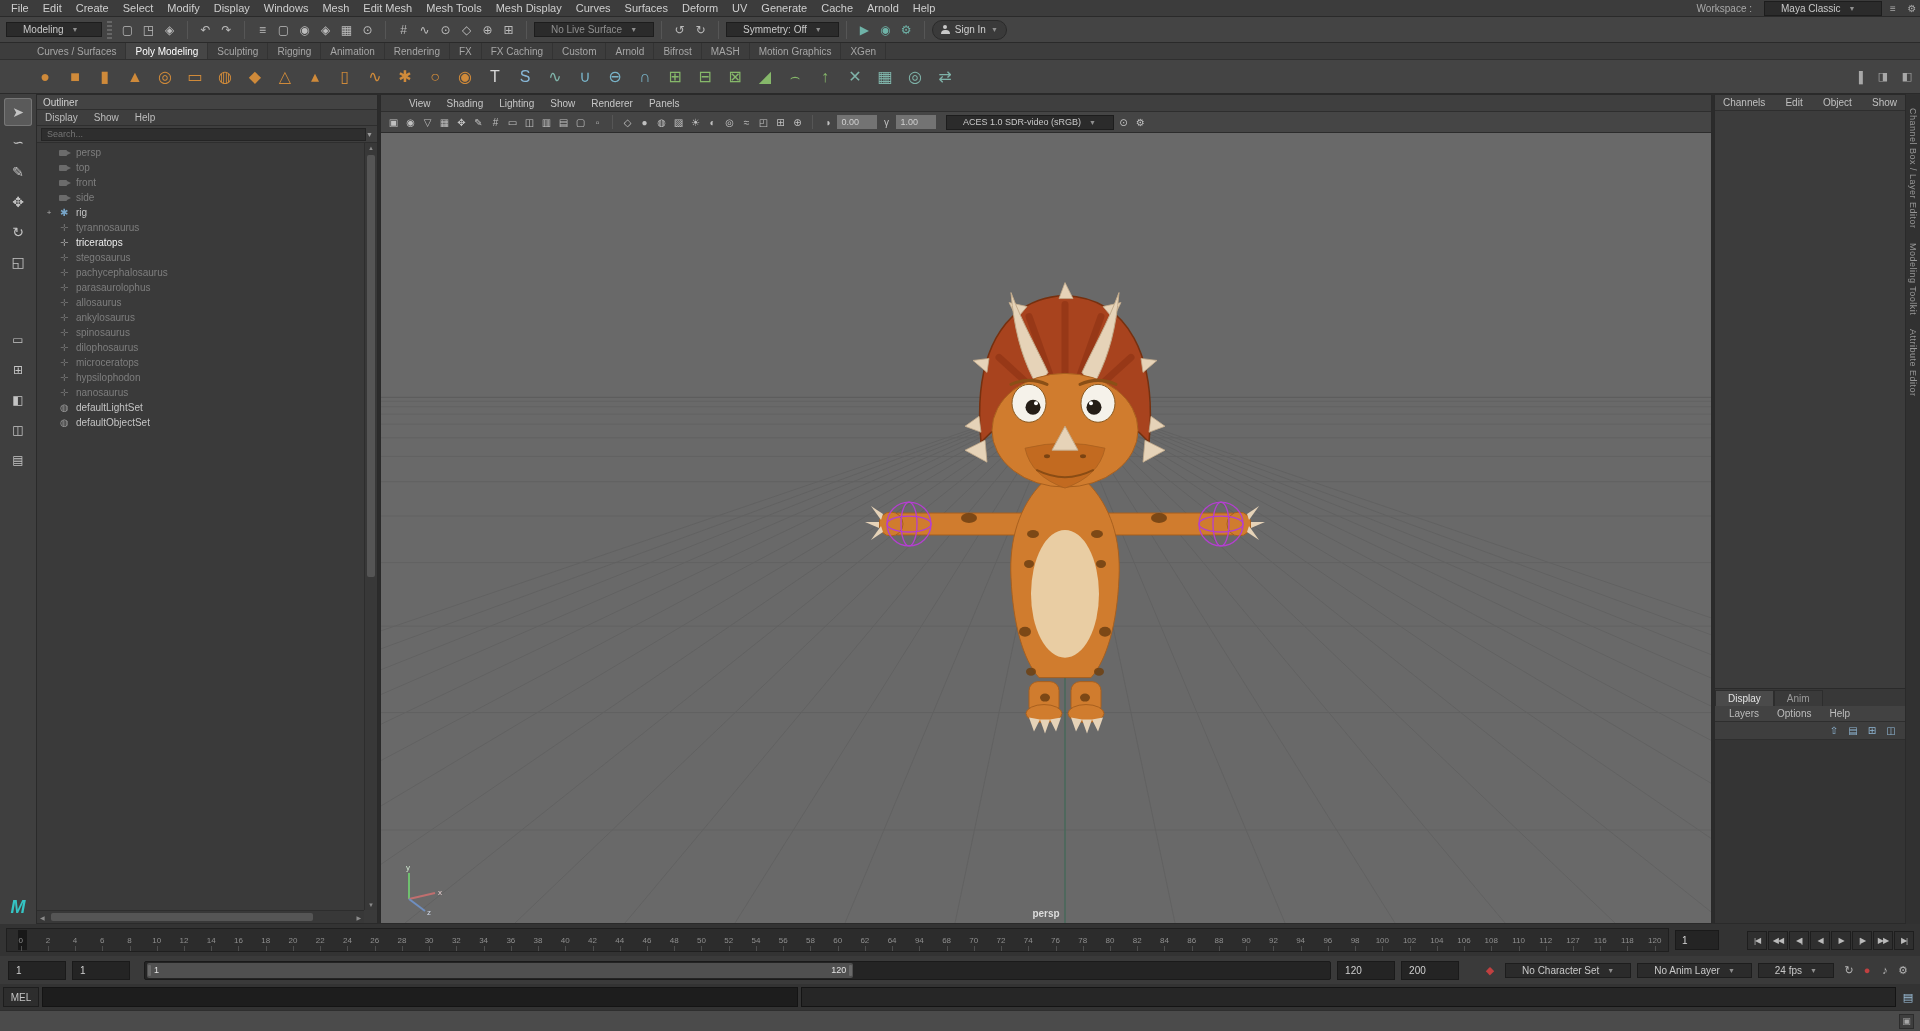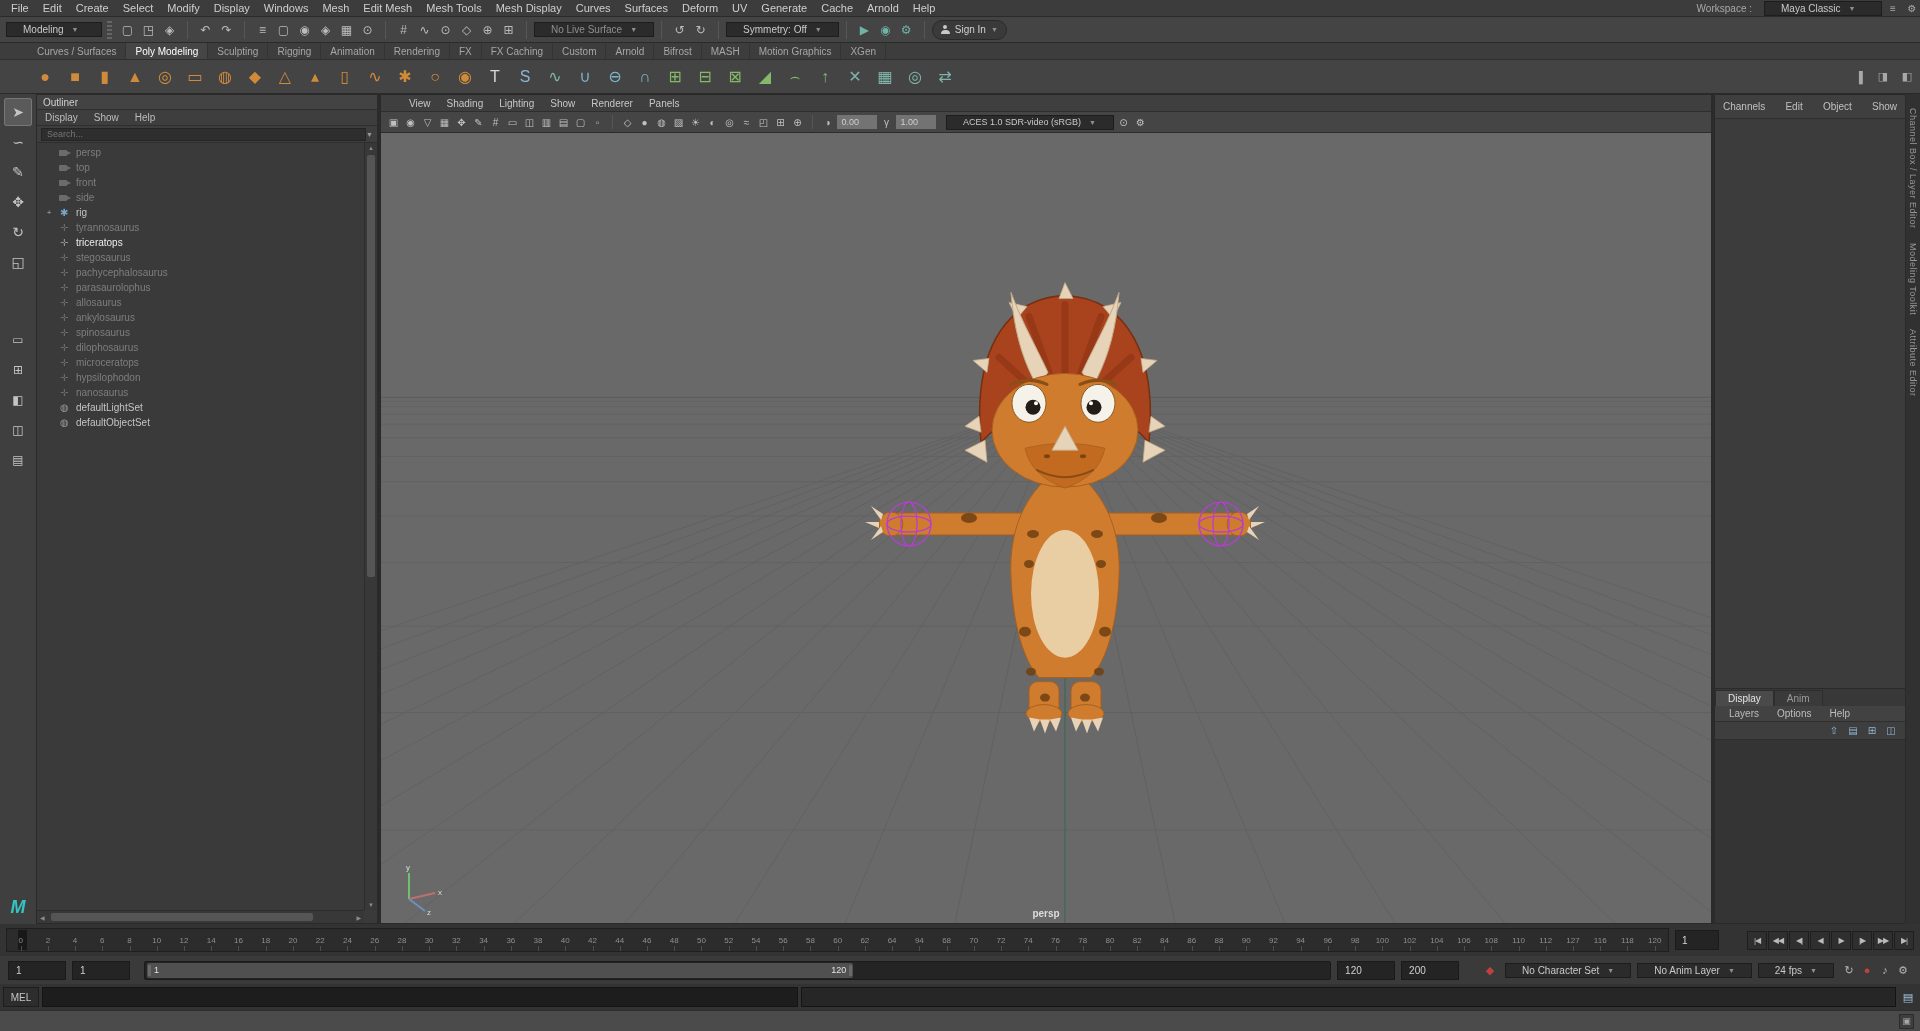--- a/index.html
+++ b/index.html
@@ -80,21 +80,21 @@
   .vp-toolbar{height:21px;background:#454545;border-bottom:1px solid #2c2c2c;display:flex;align-items:center;padding:0 4px;gap:1px;overflow:hidden}
   .vpi{width:17px;height:17px;display:flex;align-items:center;justify-content:center;color:#c0c0c0;font-size:10px;flex:none}
   .nfs{width:40px;height:14px;background:#2a2a2a;border:7px solid #737373;color:#cfcfcf;font-size:9px;display:flex;align-items:center;justify-content:flex-end;padding:0 11px;flex:none}
   .vp-canvas{flex:1;position:relative;background:#696969;overflow:hidden}
   .vp-canvas svg.scene{position:absolute;left:0;top:0;width:100%;height:100%}
   .cam-label{position:absolute;left:50%;bottom:4px;transform:translateX(-50%);font-size:10px;color:#dcdcdc;font-weight:bold}
   .gizmo{position:absolute;left:10px;bottom:8px}
 
   
   .right-panel{position:absolute;right:14px;width:192px;top:0;bottom:0;background:#3c3c3c;border:1px solid #2a2a2a;display:flex;flex-direction:column}
-  .rp-menus{height:24px;background:#3f3f3f;border-bottom:1px solid #2e2e2e;display:flex;align-items:center;justify-content:space-between;padding:0 8px}
+  .rp-menus{height:16px;background:#3f3f3f;border-bottom:1px solid #2e2e2e;display:flex;align-items:center;justify-content:space-between;padding:0 8px}
   .rpm{font-size:10px;color:#c0c0c0}
   .rp-body{flex:1;background:#3c3c3c}
   .rp-lower{height:235px;border-top:1px solid #2a2a2a;display:flex;flex-direction:column}
   .rp-tabs{height:17px;background:#383838;display:flex;align-items:flex-end}
   .rptab{font-size:10px;color:#9a9a9a;padding:2px 12px;border:1px solid #2d2d2d;border-bottom:none;background:#3a3a3a}
   .rptab.active{color:#e4e4e4;background:#4a4a4a}
   .rp-lmenus{height:16px;background:#424242;border-bottom:1px solid #2e2e2e;display:flex;align-items:center;gap:2px;padding:0 6px}
   .rp-icons{height:18px;background:#3e3e3e;border-bottom:1px solid #2e2e2e;display:flex;align-items:center;justify-content:flex-end;gap:3px;padding:0 6px}
   .rpi{width:16px;height:15px;display:flex;align-items:center;justify-content:center;color:#8fb6d4;font-size:10px}
   .rp-list{flex:1;background:#343434}

